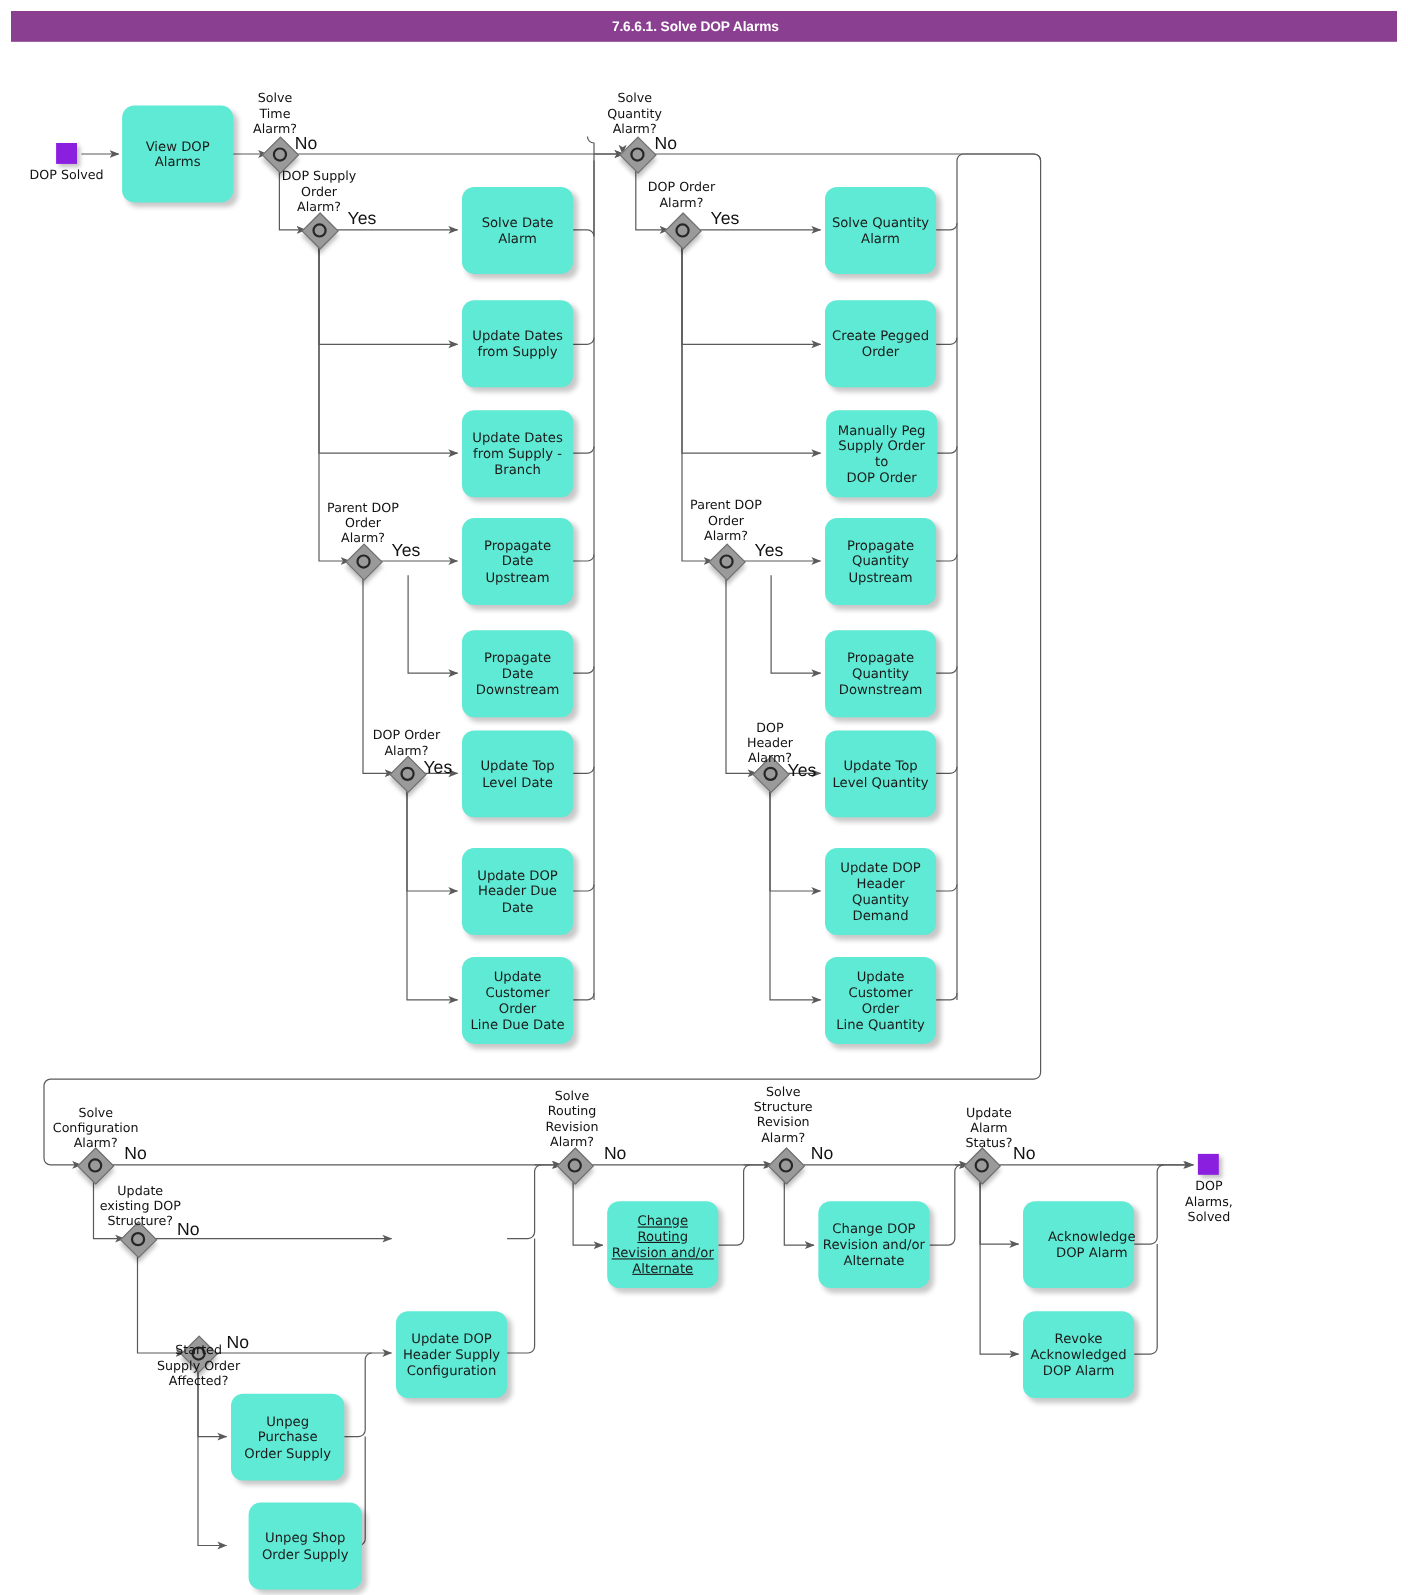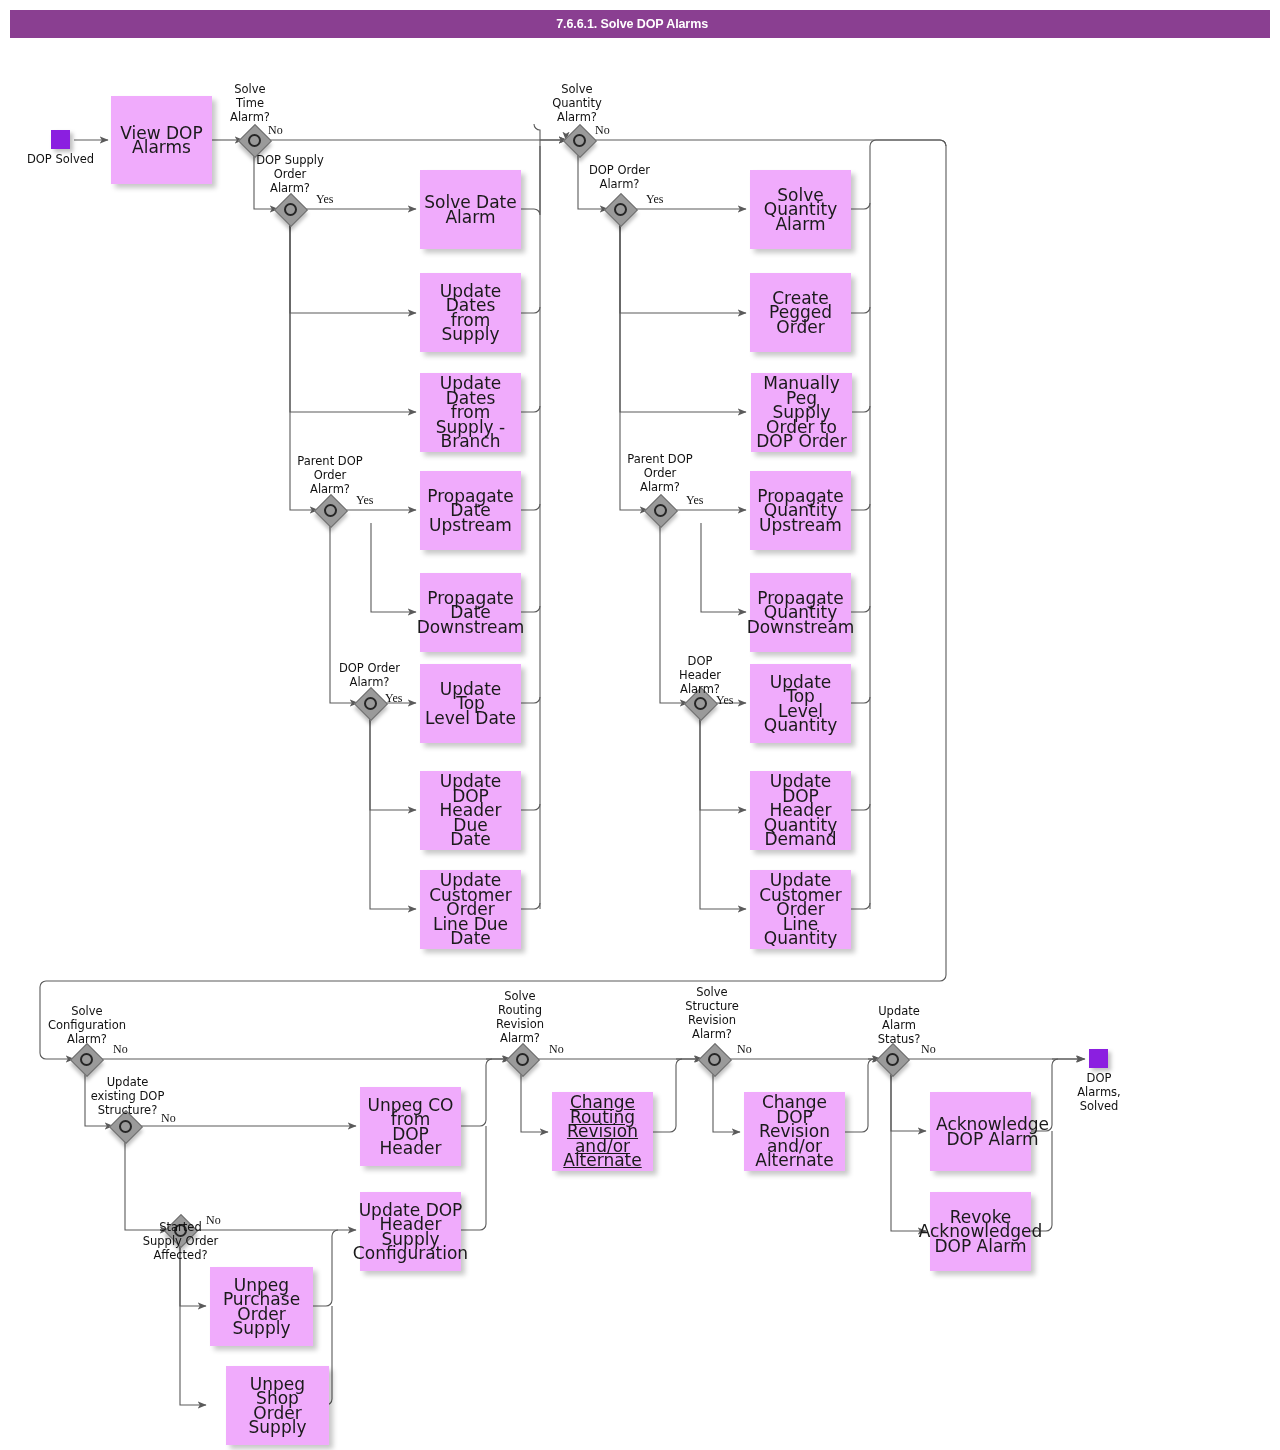--- a/index.html
+++ b/index.html
@@ -21,27 +21,27 @@
     font-family:"Liberation Sans", sans-serif;
     letter-spacing:-0.1px;
   }
 
   
   #wires{position:absolute;left:0;top:0;width:1280px;height:1450px;}
 
   
   .task{
     position:absolute;
-    background:#f0abfc;
-    border-radius:0;
+    background:#5eead4;
+    border-radius:11px;
     box-shadow:4px 4px 5px rgba(0,0,0,0.22);
     display:flex;align-items:center;justify-content:center;
     text-align:center;
     color:#1a1a1a;
-    font-size:17px;
+    font-size:12px;
     line-height:14.5px;
     font-family:"DejaVu Sans", sans-serif;
     padding:0 4px;
     box-sizing:border-box;
   }
 
   
   .gateway{position:absolute;width:32px;height:32px;}
   .gateway .dia{
     position:absolute;left:2px;top:2px;width:22px;height:22px;
@@ -67,22 +67,22 @@
     position:absolute;text-align:center;font-size:11.5px;line-height:14px;
     color:#111;font-family:"DejaVu Sans", sans-serif;white-space:pre;
   }
 
   
   .glabel{
     position:absolute;text-align:center;font-size:11.5px;line-height:14px;
     color:#111;font-family:"DejaVu Sans", sans-serif;white-space:pre;
   }
   .flowlabel{
-    position:absolute;font-size:12px;line-height:13px;color:#111;
-    font-family:Liberation Serif, serif;white-space:nowrap;
+    position:absolute;font-size:16px;line-height:13px;color:#111;
+    font-family:Liberation Sans, sans-serif;white-space:nowrap;
   }
 </style>
 </head>
 <body>
 
 <div id="diagram-root">
 
   <div class="title-bar">
     <div class="title-text">7.6.6.1. Solve DOP Alarms</div>
   </div>
@@ -348,21 +348,20 @@
 
   <div class="task" style="left:750px;top:170px;width:101px;height:79px;">Solve Quantity<br>Alarm</div>
   <div class="task" style="left:750px;top:273px;width:101px;height:79px;">Create Pegged<br>Order</div>
   <div class="task" style="left:751px;top:373px;width:101px;height:79px;">Manually Peg<br>Supply Order to<br>DOP Order</div>
   <div class="task" style="left:750px;top:471px;width:101px;height:79px;">Propagate<br>Quantity<br>Upstream</div>
   <div class="task" style="left:750px;top:573px;width:101px;height:79px;">Propagate<br>Quantity<br>Downstream</div>
   <div class="task" style="left:750px;top:664px;width:101px;height:79px;">Update Top<br>Level Quantity</div>
   <div class="task" style="left:750px;top:771px;width:101px;height:79px;">Update DOP<br>Header Quantity<br>Demand</div>
   <div class="task" style="left:750px;top:870px;width:101px;height:79px;">Update<br>Customer Order<br>Line Quantity</div>
 
-  <div class="task" style="left:360px;top:1087px;width:101px;height:79px;">Unpeg CO from<br>DOP Header</div>
   <div class="task" style="left:360px;top:1192px;width:101px;height:79px;">Update DOP<br>Header Supply<br>Configuration</div>
   <div class="task" style="left:210px;top:1267px;width:103px;height:79px;">Unpeg Purchase<br>Order Supply</div>
   <div class="task" style="left:226px;top:1366px;width:103px;height:79px;">Unpeg Shop<br>Order Supply</div>
 
   <div class="task" style="left:552px;top:1092px;width:101px;height:79px;text-decoration:underline;">Change Routing<br>Revision and/or<br>Alternate</div>
   <div class="task" style="left:744px;top:1092px;width:101px;height:79px;">Change DOP<br>Revision and/or<br>Alternate</div>
 
   <div class="task" style="left:930px;top:1092px;width:101px;height:79px;padding-left:28px;">Acknowledge<br>DOP Alarm</div>
   <div class="task" style="left:930px;top:1192px;width:101px;height:79px;">Revoke<br>Acknowledged<br>DOP Alarm</div>
 

